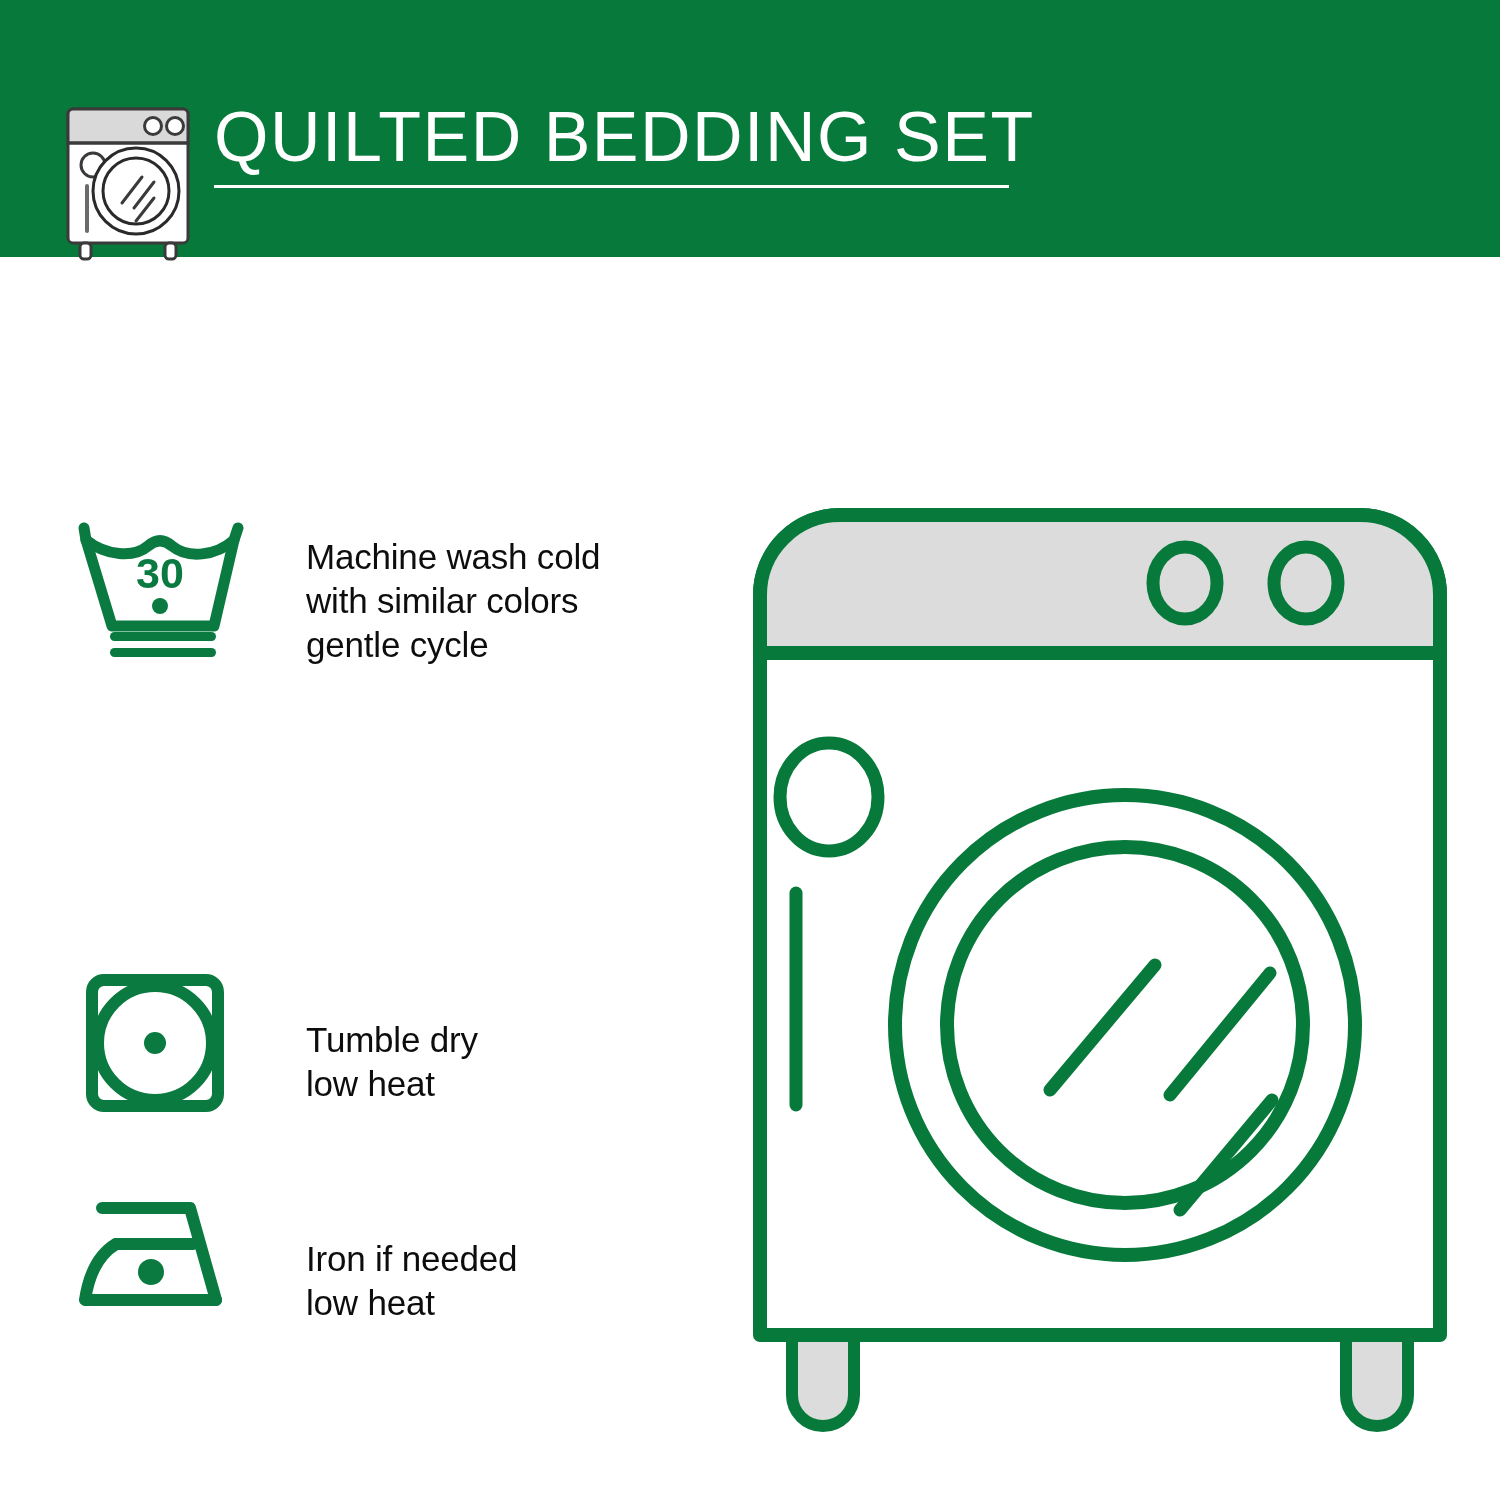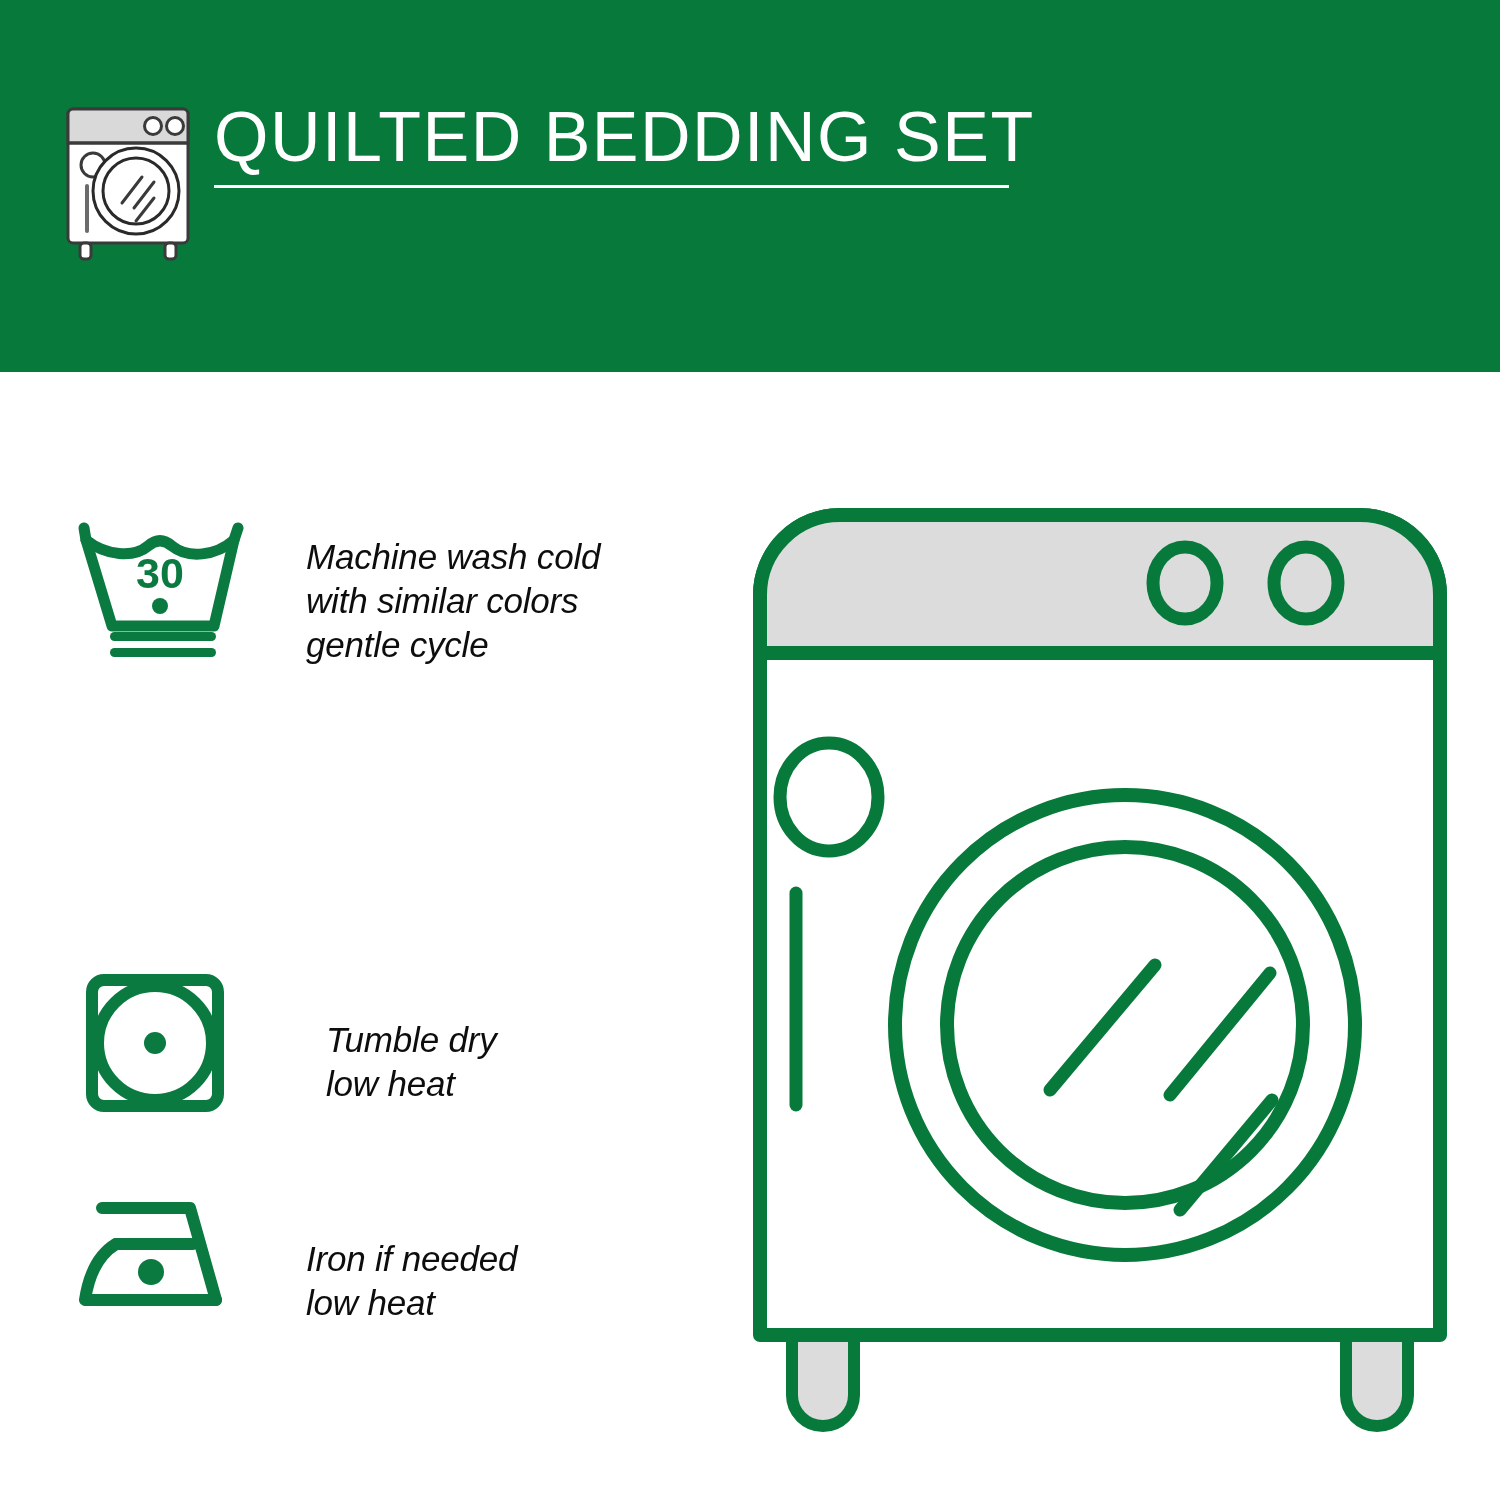--- a/index.html
+++ b/index.html
@@ -18,21 +18,21 @@
     background: #ffffff;
     overflow: hidden;
   }
 
   
   #header-band {
     position: absolute;
     left: 0;
     top: 0;
     width: 1500px;
-    height: 372px;
+    height: 257px;
     background: #077A3B;
   }
   #header-logo {
     position: absolute;
     left: 62px;
     top: 103px;
     width: 132px;
     height: 160px;
   }
   #header-text-block {
@@ -91,26 +91,25 @@
   .care-symbol svg { display: block; }
   .care-text {
     margin-left: 80px;
     font-family: "Liberation Sans", sans-serif;
     font-size: 35px;
     font-weight: 400;
     color: #0d0d0d;
     line-height: 44px;
     letter-spacing: -0.2px;
     white-space: pre-line;
-    font-style: italic;
   }
 
   #row-0 { top: 158px; }
   #row-1 { top: 370px; }
-  #row-2 { top: 612px; gap: 20px; }
+  #row-2 { top: 612px; }
   #row-3 { top: 832px; }
 
   #row-0 .care-text { padding-top: 16px; }
   #row-1 .care-text { padding-top: 32px; }
   #row-2 .care-text { padding-top: 30px; }
   #row-3 .care-text { padding-top: 28px; }
 
   
   #machine-illustration {
     position: absolute;

